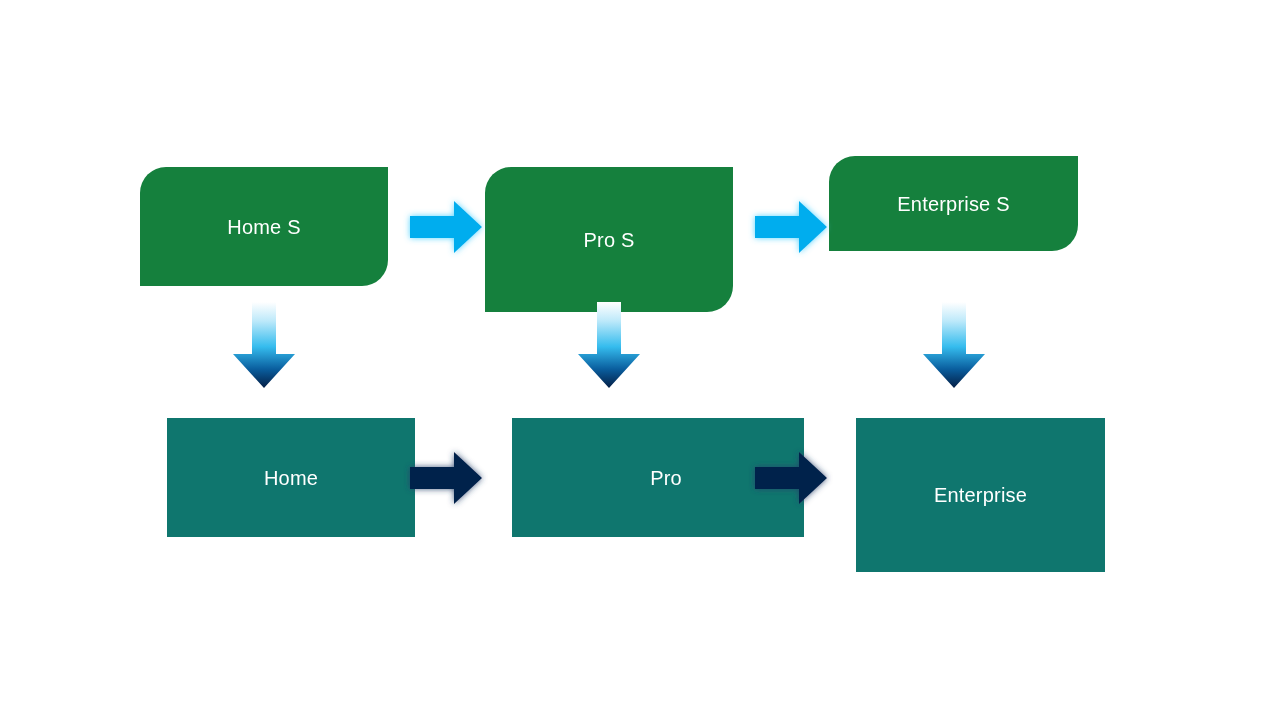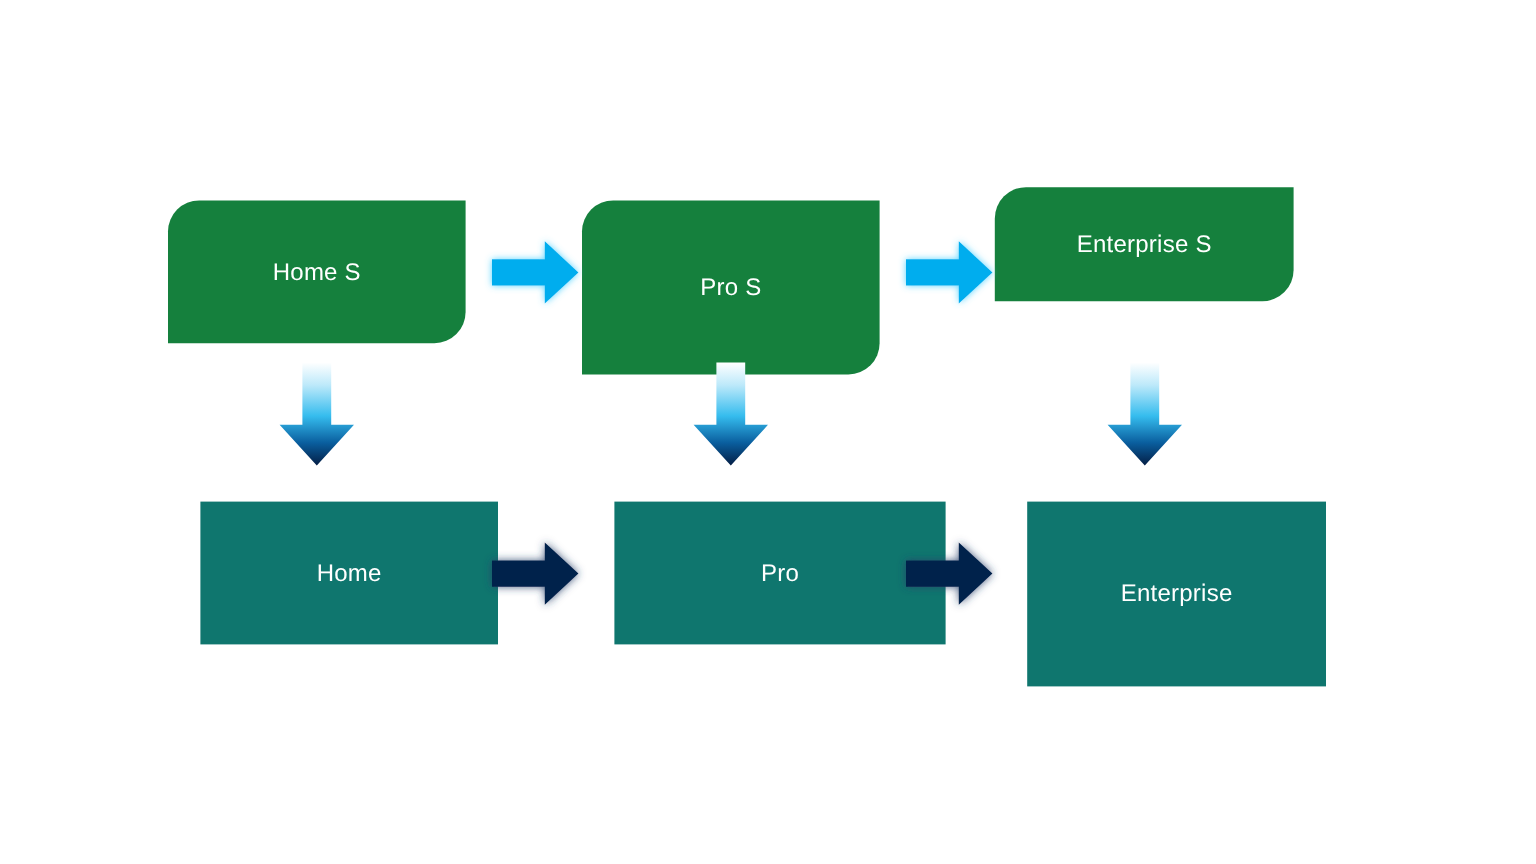--- a/index.html
+++ b/index.html
@@ -47,21 +47,21 @@
     margin-left: 27px;
   }
 
   
   .n-home-s       { left: 140px; top: 167px; width: 248px; height: 119px; }
   .n-pro-s        { left: 485px; top: 167px; width: 248px; height: 145px; }
   .n-enterprise-s { left: 829px; top: 156px; width: 249px; height: 95px; }
 
   
   .n-home       { left: 140px; top: 418px; width: 248px; height: 119px; }
-  .n-pro        { left: 485px; top: 418px; width: 276px; height: 119px; }
+  .n-pro        { left: 485px; top: 418px; width: 276px; height: 119px; padding-left: 16px; }
   .n-enterprise { left: 829px; top: 418px; width: 249px; height: 154px; }
 
   
   .arrow {
     position: absolute;
     display: block;
   }
 
   .arrow-right-top    { width: 82px;  height: 62px; }
   .arrow-right-bottom { width: 82px;  height: 62px; }

